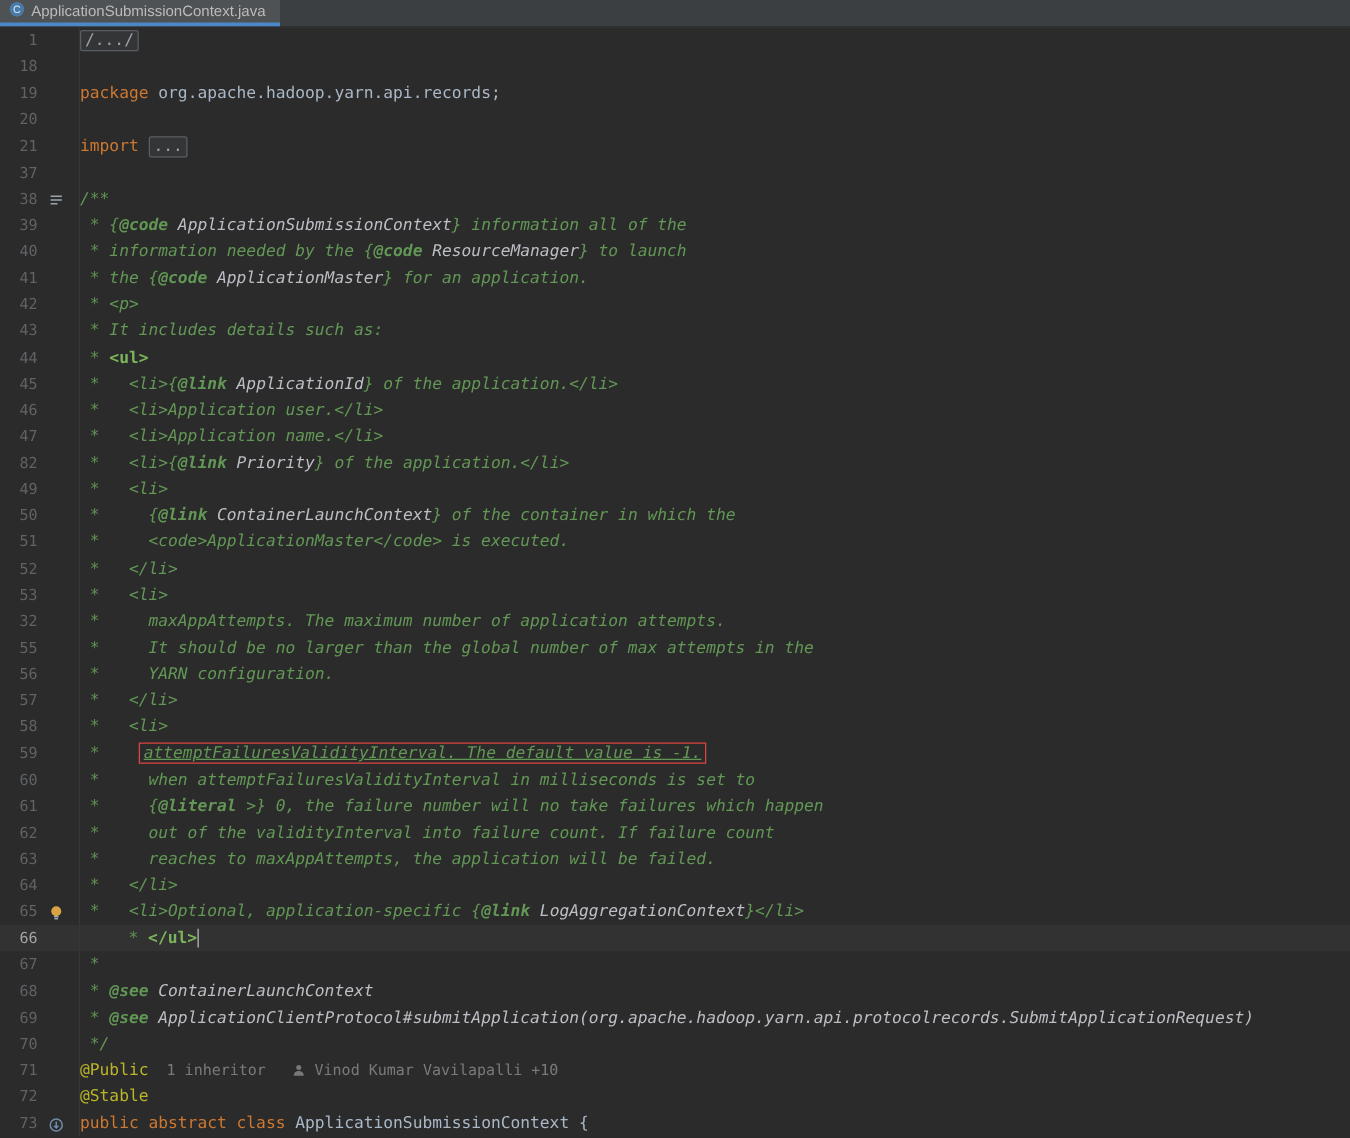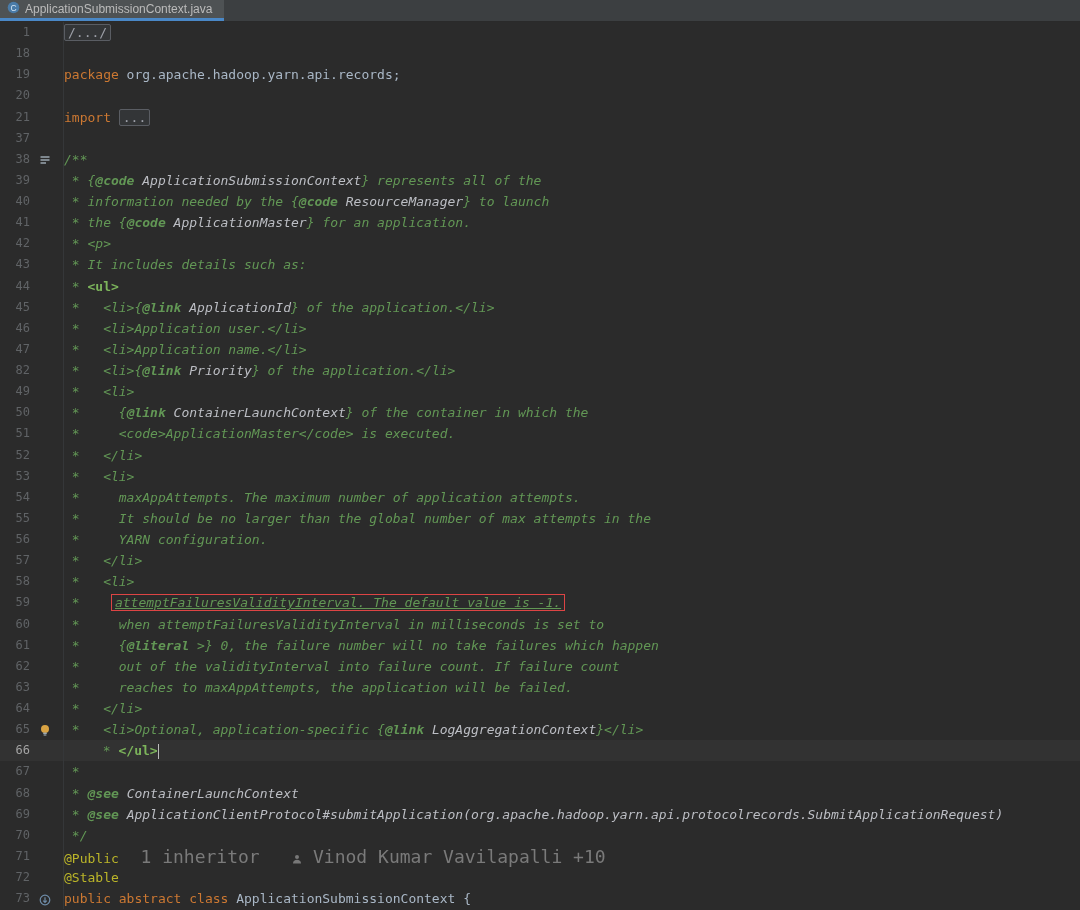--- a/index.html
+++ b/index.html
@@ -38,21 +38,21 @@
 
   
   .s-kw  { color:var(--kw); }
   .s-pl  { color:var(--fg); }
   .s-cls { color:var(--fg); }
   .s-doc { color:var(--doc); font-style:italic; }
   .s-tag { color:var(--doc); font-style:italic; font-weight:bold; }
   .s-val { color:var(--val); font-style:italic; }
   .s-mk  { color:var(--mk); font-weight:bold; }
   .s-ann { color:var(--ann); }
-  .s-hint{ color:var(--hint); font-size:18px; }
+  .s-hint{ color:var(--hint); font-size:12px; }
   .s-fold{
     color:var(--foldfg); background:#333537;
     border:1px solid var(--foldborder); border-radius:2px; padding:0 3px;
   }
   .s-box {
     color:var(--doc); font-style:italic;
     border:1px solid var(--red); padding:0 3px;text-decoration:underline;
   }
   .s-ai svg { vertical-align:-1px; }
   .caret { display:inline-block; width:1px; height:15px; background:#bbbbbb; vertical-align:middle; }
@@ -73,36 +73,36 @@
 <div class="editor" id="editor-lines">
     <div class="row"><div class="gutter"><span class="ln">1</span><span class="gicon"></span></div><div class="code"><span class="s-fold">/.../</span></div></div>
     <div class="row"><div class="gutter"><span class="ln">18</span><span class="gicon"></span></div><div class="code"></div></div>
     <div class="row"><div class="gutter"><span class="ln">19</span><span class="gicon"></span></div><div class="code"><span class="s-kw">package</span><span class="s-pl"> org.apache.hadoop.yarn.api.records;</span></div></div>
     <div class="row"><div class="gutter"><span class="ln">20</span><span class="gicon"></span></div><div class="code"></div></div>
     <div class="row"><div class="gutter"><span class="ln">21</span><span class="gicon"></span></div><div class="code"><span class="s-kw">import </span><span class="s-fold">...</span></div></div>
     <div class="row"><div class="gutter"><span class="ln">37</span><span class="gicon"></span></div><div class="code"></div></div>
     <div class="row"><div class="gutter"><span class="ln">38</span><span class="gicon"><svg width="12" height="12" viewBox="0 0 12 12">
             <path d="M1.5 3h9M1.5 6h9M1.5 9h5.5" stroke="#9AA7B0" stroke-width="1.3" fill="none"></path>
           </svg></span></div><div class="code"><span class="s-doc">/**</span></div></div>
-    <div class="row"><div class="gutter"><span class="ln">39</span><span class="gicon"></span></div><div class="code"><span class="s-doc"> * {</span><span class="s-tag">@code</span><span class="s-doc"> </span><span class="s-val">ApplicationSubmissionContext</span><span class="s-doc">} represents all of the</span></div></div>
+    <div class="row"><div class="gutter"><span class="ln">39</span><span class="gicon"></span></div><div class="code"><span class="s-doc"> * {</span><span class="s-tag">@code</span><span class="s-doc"> </span><span class="s-val">ApplicationSubmissionContext</span><span class="s-doc">} information all of the</span></div></div>
     <div class="row"><div class="gutter"><span class="ln">40</span><span class="gicon"></span></div><div class="code"><span class="s-doc"> * information needed by the {</span><span class="s-tag">@code</span><span class="s-doc"> </span><span class="s-val">ResourceManager</span><span class="s-doc">} to launch</span></div></div>
     <div class="row"><div class="gutter"><span class="ln">41</span><span class="gicon"></span></div><div class="code"><span class="s-doc"> * the {</span><span class="s-tag">@code</span><span class="s-doc"> </span><span class="s-val">ApplicationMaster</span><span class="s-doc">} for an application.</span></div></div>
     <div class="row"><div class="gutter"><span class="ln">42</span><span class="gicon"></span></div><div class="code"><span class="s-doc"> * &lt;p&gt;</span></div></div>
     <div class="row"><div class="gutter"><span class="ln">43</span><span class="gicon"></span></div><div class="code"><span class="s-doc"> * It includes details such as:</span></div></div>
     <div class="row"><div class="gutter"><span class="ln">44</span><span class="gicon"></span></div><div class="code"><span class="s-doc"> * </span><span class="s-mk">&lt;ul&gt;</span></div></div>
     <div class="row"><div class="gutter"><span class="ln">45</span><span class="gicon"></span></div><div class="code"><span class="s-doc"> *   &lt;li&gt;{</span><span class="s-tag">@link</span><span class="s-doc"> </span><span class="s-val">ApplicationId</span><span class="s-doc">} of the application.&lt;/li&gt;</span></div></div>
     <div class="row"><div class="gutter"><span class="ln">46</span><span class="gicon"></span></div><div class="code"><span class="s-doc"> *   &lt;li&gt;Application user.&lt;/li&gt;</span></div></div>
     <div class="row"><div class="gutter"><span class="ln">47</span><span class="gicon"></span></div><div class="code"><span class="s-doc"> *   &lt;li&gt;Application name.&lt;/li&gt;</span></div></div>
     <div class="row"><div class="gutter"><span class="ln">82</span><span class="gicon"></span></div><div class="code"><span class="s-doc"> *   &lt;li&gt;{</span><span class="s-tag">@link</span><span class="s-doc"> </span><span class="s-val">Priority</span><span class="s-doc">} of the application.&lt;/li&gt;</span></div></div>
     <div class="row"><div class="gutter"><span class="ln">49</span><span class="gicon"></span></div><div class="code"><span class="s-doc"> *   &lt;li&gt;</span></div></div>
     <div class="row"><div class="gutter"><span class="ln">50</span><span class="gicon"></span></div><div class="code"><span class="s-doc"> *     {</span><span class="s-tag">@link</span><span class="s-doc"> </span><span class="s-val">ContainerLaunchContext</span><span class="s-doc">} of the container in which the</span></div></div>
     <div class="row"><div class="gutter"><span class="ln">51</span><span class="gicon"></span></div><div class="code"><span class="s-doc"> *     &lt;code&gt;ApplicationMaster&lt;/code&gt; is executed.</span></div></div>
     <div class="row"><div class="gutter"><span class="ln">52</span><span class="gicon"></span></div><div class="code"><span class="s-doc"> *   &lt;/li&gt;</span></div></div>
     <div class="row"><div class="gutter"><span class="ln">53</span><span class="gicon"></span></div><div class="code"><span class="s-doc"> *   &lt;li&gt;</span></div></div>
-    <div class="row"><div class="gutter"><span class="ln">54</span><span class="gicon"></span></div><div class="code"><span class="s-doc"> *     maxAppAttempts. The maximum number of application attempts.</span></div></div>
+    <div class="row"><div class="gutter"><span class="ln">32</span><span class="gicon"></span></div><div class="code"><span class="s-doc"> *     maxAppAttempts. The maximum number of application attempts.</span></div></div>
     <div class="row"><div class="gutter"><span class="ln">55</span><span class="gicon"></span></div><div class="code"><span class="s-doc"> *     It should be no larger than the global number of max attempts in the</span></div></div>
     <div class="row"><div class="gutter"><span class="ln">56</span><span class="gicon"></span></div><div class="code"><span class="s-doc"> *     YARN configuration.</span></div></div>
     <div class="row"><div class="gutter"><span class="ln">57</span><span class="gicon"></span></div><div class="code"><span class="s-doc"> *   &lt;/li&gt;</span></div></div>
     <div class="row"><div class="gutter"><span class="ln">58</span><span class="gicon"></span></div><div class="code"><span class="s-doc"> *   &lt;li&gt;</span></div></div>
     <div class="row"><div class="gutter"><span class="ln">59</span><span class="gicon"></span></div><div class="code"><span class="s-doc"> *    </span><span class="s-box">attemptFailuresValidityInterval. The default value is -1.</span></div></div>
     <div class="row"><div class="gutter"><span class="ln">60</span><span class="gicon"></span></div><div class="code"><span class="s-doc"> *     when attemptFailuresValidityInterval in milliseconds is set to</span></div></div>
     <div class="row"><div class="gutter"><span class="ln">61</span><span class="gicon"></span></div><div class="code"><span class="s-doc"> *     {</span><span class="s-tag">@literal</span><span class="s-doc"> &gt;} 0, the failure number will no take failures which happen</span></div></div>
     <div class="row"><div class="gutter"><span class="ln">62</span><span class="gicon"></span></div><div class="code"><span class="s-doc"> *     out of the validityInterval into failure count. If failure count</span></div></div>
     <div class="row"><div class="gutter"><span class="ln">63</span><span class="gicon"></span></div><div class="code"><span class="s-doc"> *     reaches to maxAppAttempts, the application will be failed.</span></div></div>
     <div class="row"><div class="gutter"><span class="ln">64</span><span class="gicon"></span></div><div class="code"><span class="s-doc"> *   &lt;/li&gt;</span></div></div>

